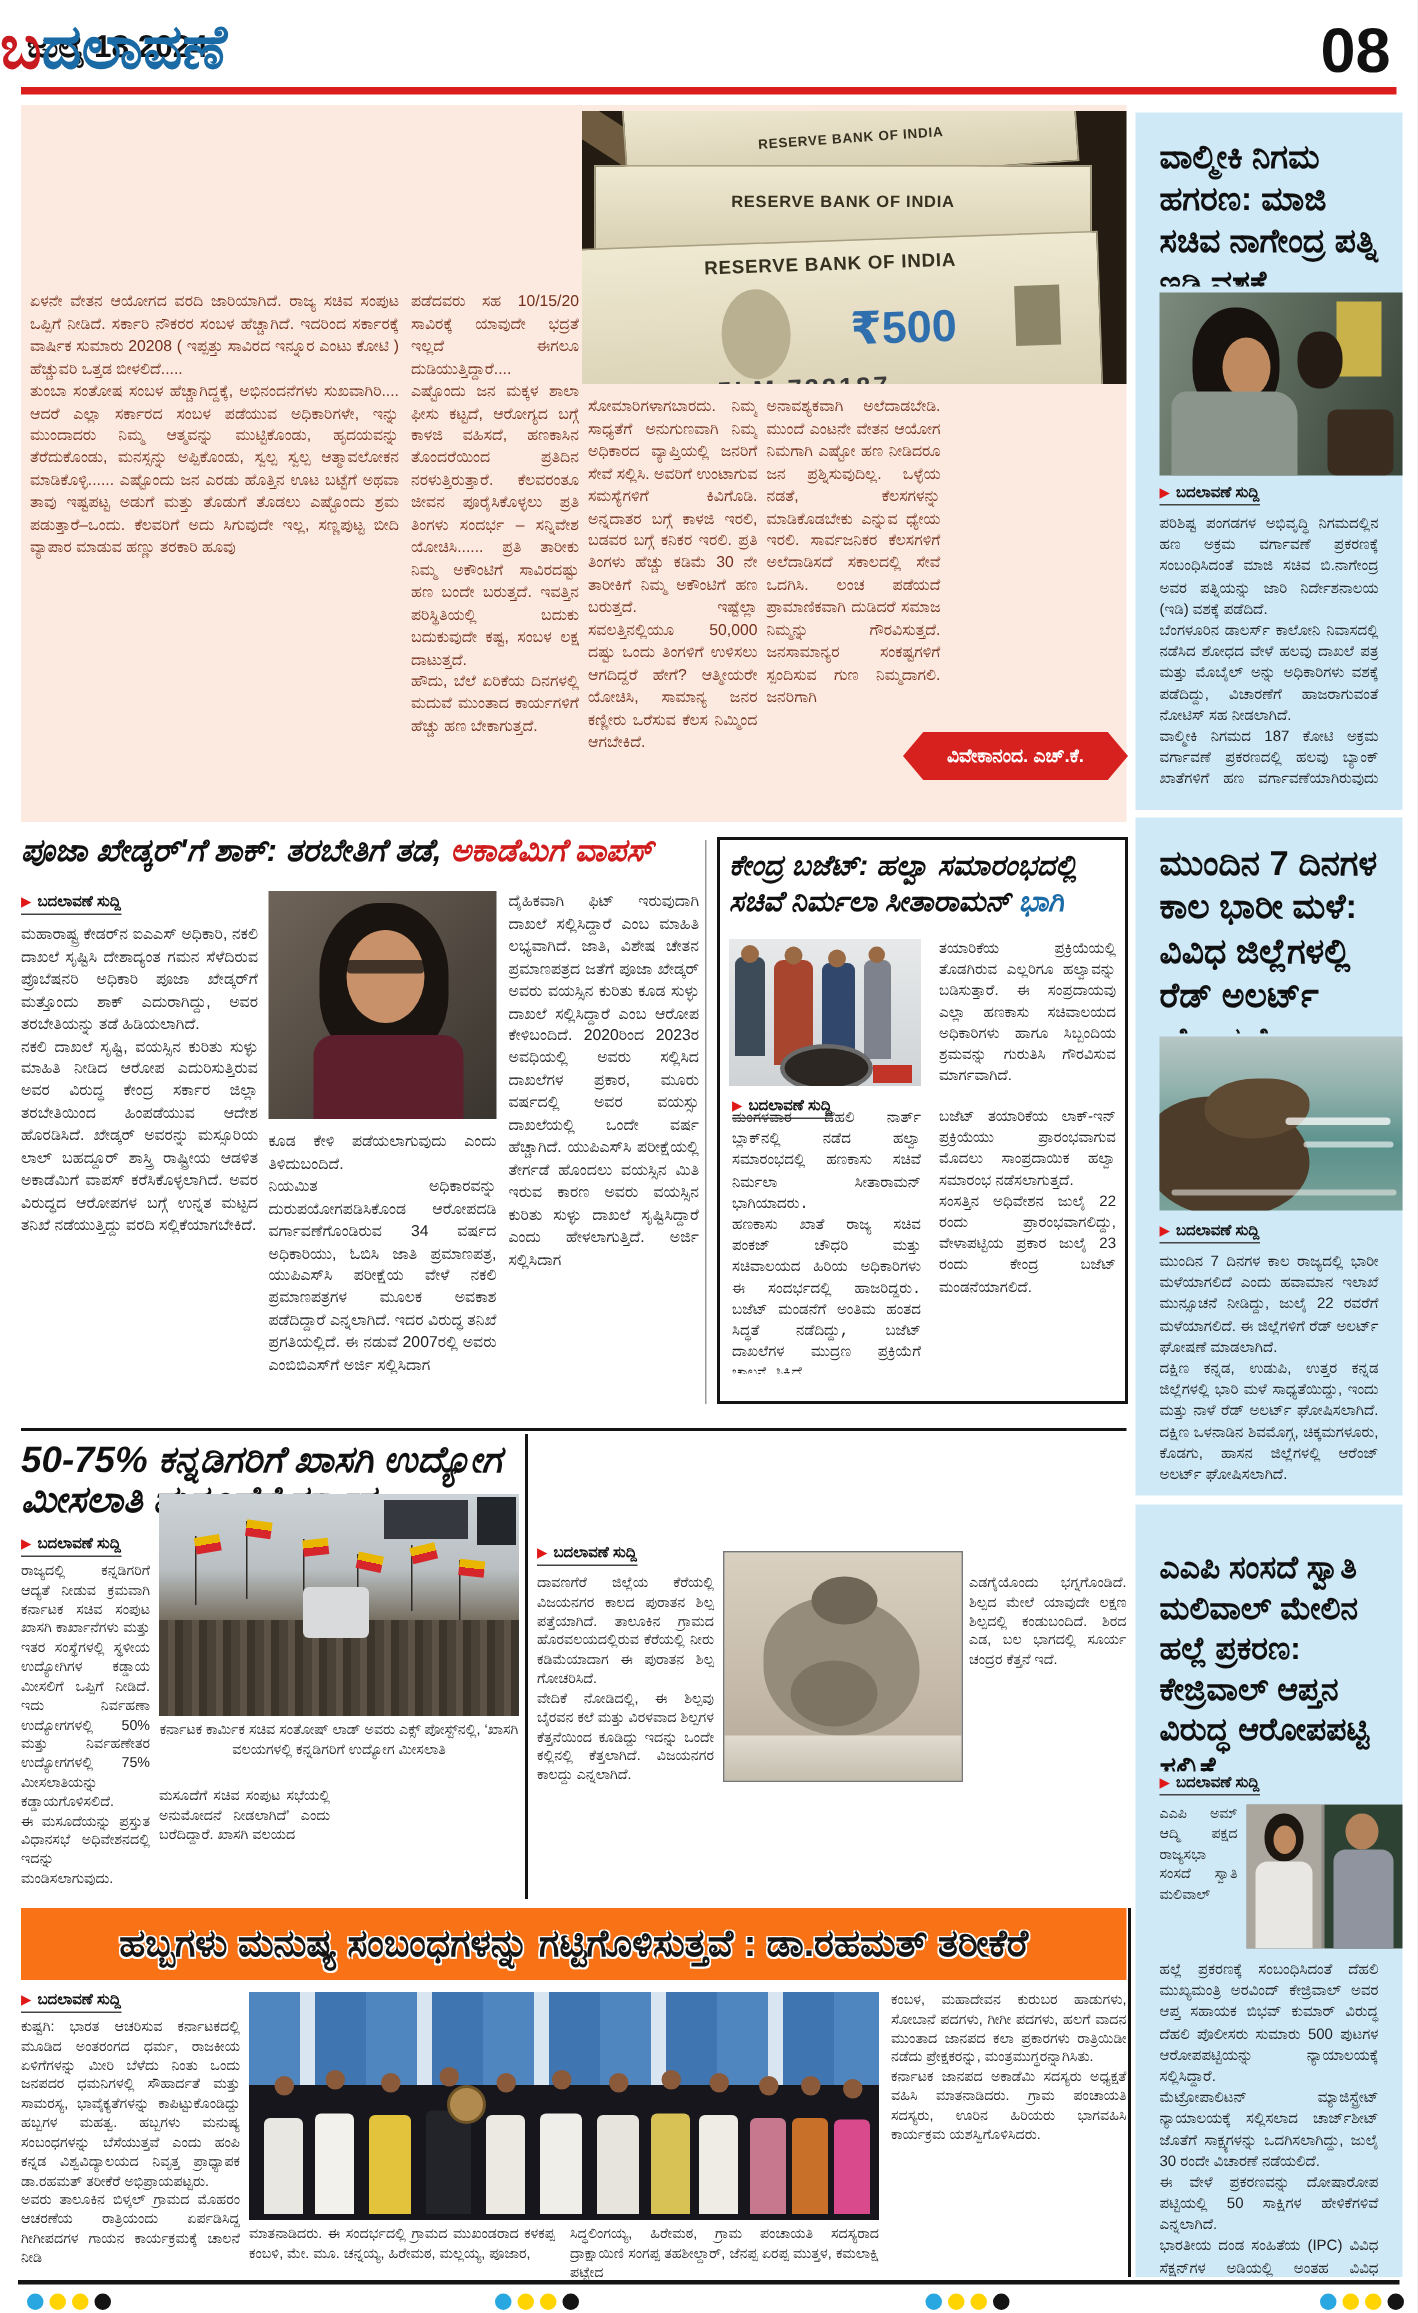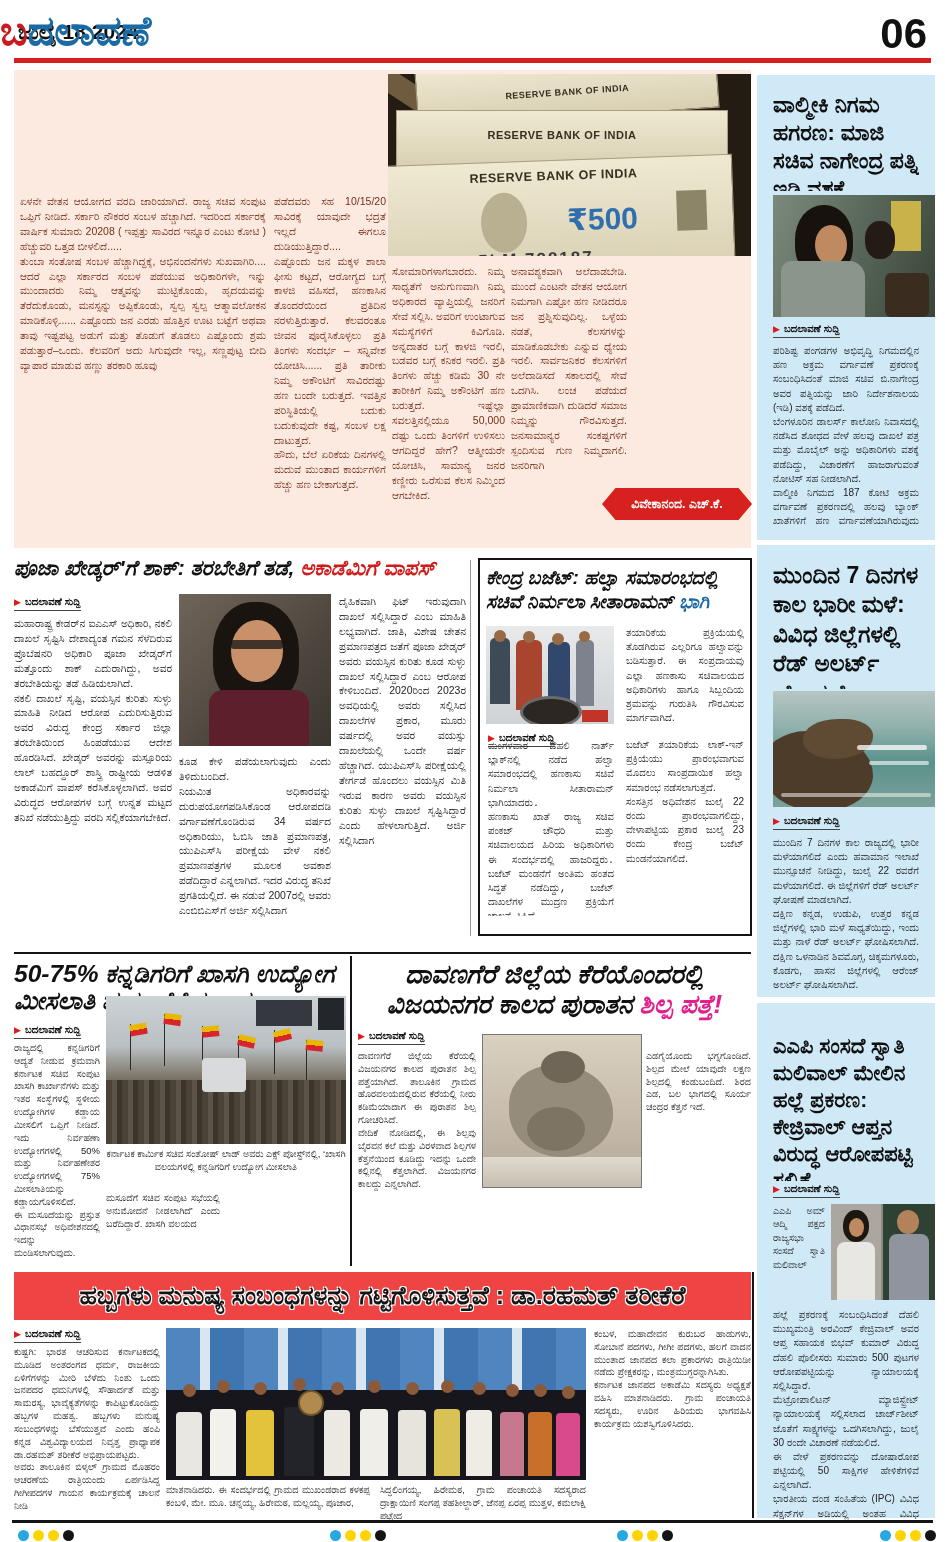--- a/index.html
+++ b/index.html
@@ -38,21 +38,21 @@
   .emblem{position:absolute;background:#8d8568;}
   
   .ph{overflow:hidden;position:absolute;}
   .blob{position:absolute;border-radius:50%;}
   .rect{position:absolute;}
   
   .divv{background:#9a9a9a;width:1px;}
   .budgetbox{left:478px;top:558px;width:274px;height:378px;border:2px solid #141414;background:#fff;box-sizing:border-box;padding:6px;}
   
   .blackrule{background:#141414;}
-  .orangebar{left:0;top:0;width:737px;height:48px;background:#ef4444;display:flex;align-items:center;justify-content:center;}
+  .orangebar{left:0;top:0;width:737px;height:48px;background:#f97316;display:flex;align-items:center;justify-content:center;}
   .orangebar .t{font-size:25px;font-weight:bold;color:#151515;
       text-shadow:-1px -1px 0 #fff,1px -1px 0 #fff,-1px 1px 0 #fff,1px 1px 0 #fff;}
   
   .sb{left:757px;width:178px;background:#cfe9f7;box-sizing:border-box;padding:16px;}
   .sbh{font-weight:bold;color:#101010;line-height:1.28;}
   .sb .bodytext{font-size:10px;}
   
   .dot{width:11px;height:11px;border-radius:50%;display:inline-block;margin-right:4px;}
   .dot.b{background:#28a7e0;} .dot.y{background:#ffd400;} .dot.k{background:#141414;}
   .dots{top:1527px;}
@@ -65,21 +65,21 @@
 </style>
 </head>
 <body>
 
 <div id="page">
 
   <div class="abs date">ಜುಲೈ 18 2024</div>
   <div class="abs masthead">
     <span class="m1">ಬ</span><span class="m2">ದಲಾವಣೆ</span>
   </div>
-  <div class="abs pagenum">06</div>
+  <div class="abs pagenum">08</div>
   <div class="abs redrule"></div>
 
   <div class="abs topstory">
 
     <div class="abs currency">
       <div class="strip"></div>
       <div class="note" style="left:28px;top:-14px;width:300px;height:56px;transform:rotate(-4deg);">
         <div class="rbi" style="font-size:9px;margin-top:26px;">RESERVE BANK OF INDIA</div>
       </div>
       <div class="note" style="left:8px;top:36px;width:330px;height:58px;trans
@@ -183,24 +183,20 @@
       <div class="pole" style="left:200px;top:44px;height:40px;"></div>
         <div class="flag" style="left:200px;top:44px;transform:rotate(6deg);"></div>
       <div class="rect" style="left:0;top:84px;width:240px;height:64px;background:repeating-linear-gradient(90deg,#4a4237 0 6px,#5d5346 6px 11px,#3c352c 11px 16px);"></div>
       <div class="rect" style="left:96px;top:62px;width:44px;height:34px;background:#d8dadc;border-radius:4px;"></div>
     </div>
     <div class="abs cut caption" style="left:92px;top:232px;width:114px;height:72px;">ಮಸೂದೆಗೆ ಸಚಿವ ಸಂಪುಟ ಸಭೆಯಲ್ಲಿ ಅನುಮೋದನೆ ನೀಡಲಾಗಿದೆ’ ಎಂದು ಬರೆದಿದ್ದಾರೆ. ಖಾಸಗಿ ವಲಯದ</div>
     <div class="abs cut caption" style="left:92px;top:188px;width:240px;height:42px;text-align:center;">ಕರ್ನಾಟಕ ಕಾರ್ಮಿಕ ಸಚಿವ ಸಂತೋಷ್ ಲಾಡ್ ಅವರು ಎಕ್ಸ್ ಪೋಸ್ಟ್‌ನಲ್ಲಿ, ‘ಖಾಸಗಿ ವಲಯಗಳಲ್ಲಿ ಕನ್ನಡಿಗರಿಗೆ ಉದ್ಯೋಗ ಮೀಸಲಾತಿ</div>
   </div>
 
   <div class="abs" style="left:358px;top:960px;width:393px;height:306px;">
-    <div class="hl cut" style="font-size:26px;line-height:1.15;height:62px;text-align:center;">
-      <div>ದಾವಣಗೆರೆ ಜಿಲ್ಲೆಯ ಕೆರೆಯೊಂದರಲ್ಲಿ</div>
-      <div><span>ವಿಜಯನಗರ ಕಾಲದ ಪುರಾತನ </span><span style="color:#e0208c;">ಶಿಲ್ಪ ಪತ್ತೆ!</span></div>
-    </div>
     <div class="abs byline" style="left:0;top:70px;">
       <span class="tri">▶</span>
       <span>ಬದಲಾವಣೆ ಸುದ್ದಿ</span>
     </div>
     <div class="abs cut caption" style="left:0;top:90px;width:118px;height:214px;">ದಾವಣಗೆರೆ ಜಿಲ್ಲೆಯ ಕೆರೆಯಲ್ಲಿ ವಿಜಯನಗರ ಕಾಲದ ಪುರಾತನ ಶಿಲ್ಪ ಪತ್ತೆಯಾಗಿದೆ. ತಾಲೂಕಿನ ಗ್ರಾಮದ ಹೊರವಲಯದಲ್ಲಿರುವ ಕೆರೆಯಲ್ಲಿ ನೀರು ಕಡಿಮೆಯಾದಾಗ ಈ ಪುರಾತನ ಶಿಲ್ಪ ಗೋಚರಿಸಿದೆ.
 ವೇದಿಕೆ ನೋಡಿದಲ್ಲಿ, ಈ ಶಿಲ್ಪವು ಬೈರವನ ಕಲೆ ಮತ್ತು ವಿರಳವಾದ ಶಿಲ್ಪಗಳ ಕೆತ್ತನೆಯಿಂದ ಕೂಡಿದ್ದು ಇದನ್ನು ಒಂದೇ ಕಲ್ಲಿನಲ್ಲಿ ಕೆತ್ತಲಾಗಿದೆ. ವಿಜಯನಗರ ಕಾಲದ್ದು ಎನ್ನಲಾಗಿದೆ.</div>
     <div class="ph" style="left:124px;top:74px;width:158px;height:152px;background:linear-gradient(180deg,#d9d0c0 0%,#c7bcab 55%,#b3a898 100%);border:1px solid #777;">
       <div class="blob" style="left:26px;top:30px;width:104px;height:92px;background:#968c7b;border-radius:42% 52% 46% 50%;"></div>
       <div class="blob" style="left:58px;top:16px;width:44px;height:32px;background:#6f6657;"></div>
       <div class="blob" style="left:44px;top:72px;width:58px;height:44px;background:#7d7464;"></div>

